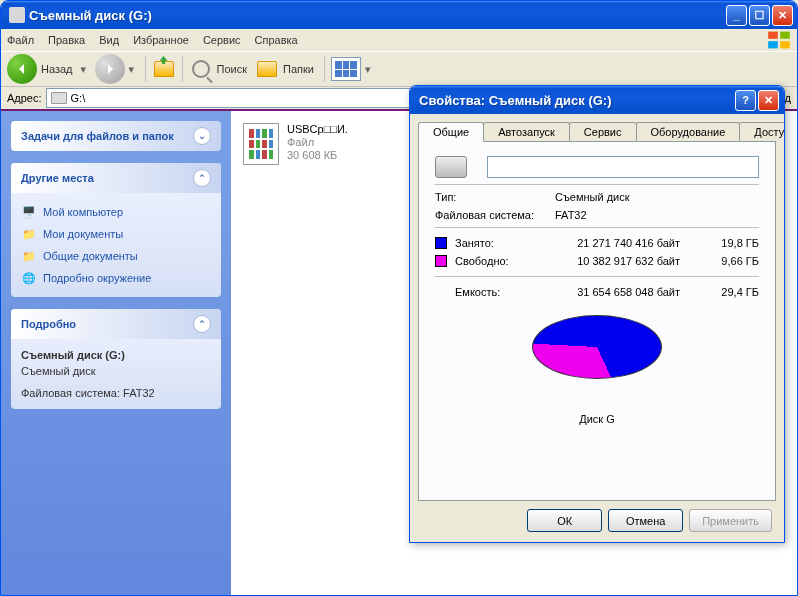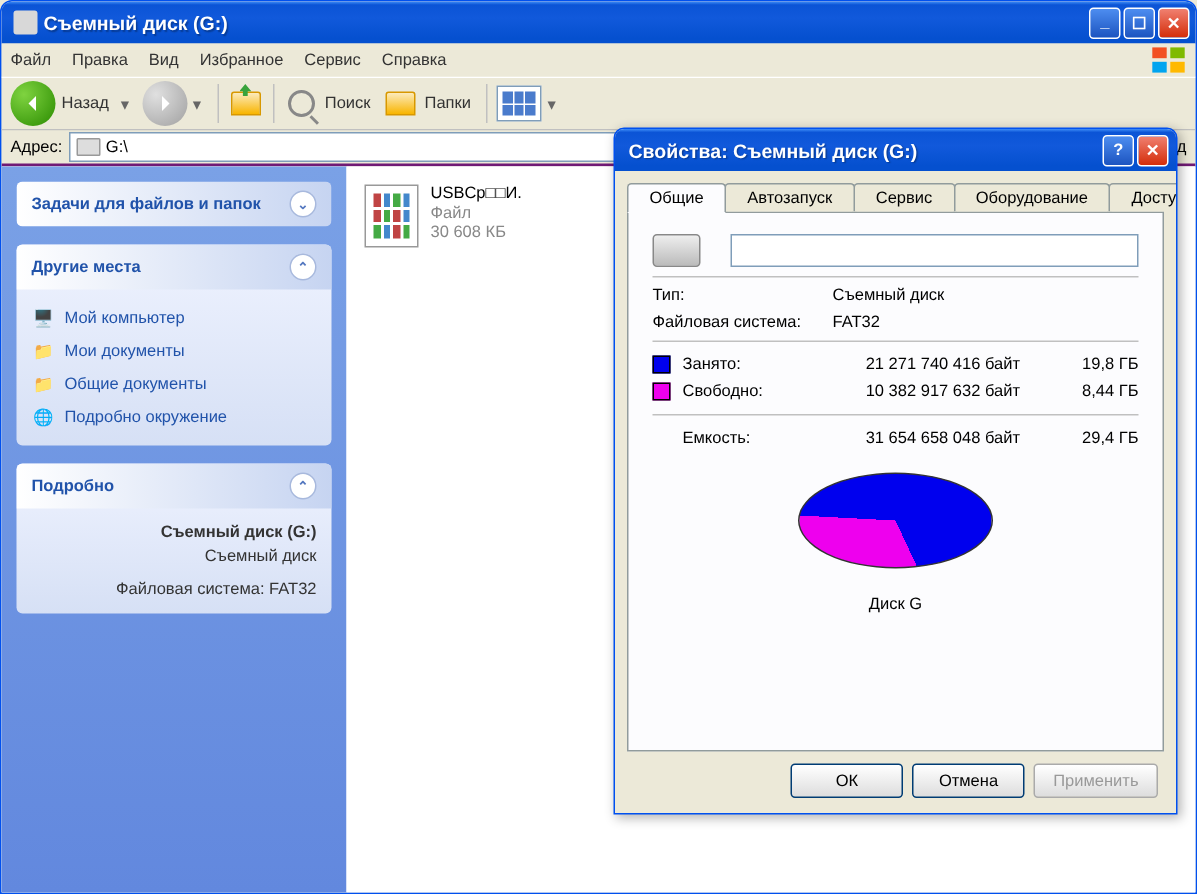--- a/index.html
+++ b/index.html
@@ -35,21 +35,21 @@
 .views-box { width: 30px; height: 24px; border: 1px solid #7f9db9; background: #fff; display: grid; grid-template: repeat(2,1fr)/repeat(3,1fr); gap: 1px; padding: 3px; }
 .views-box span { background: #4a7bcc; }
 
 .addressbar { height: 24px; background: #ece9d8; display: flex; align-items: center; padding: 0 6px; gap: 4px; border-bottom: 2px solid #701a75; }
 .addr-input { flex: 1; height: 20px; border: 1px solid #7f9db9; background: white; display: flex; align-items: center; padding: 0 4px; gap: 4px; }
 .drive-ico { width: 16px; height: 12px; background: #ddd; border: 1px solid #999; border-radius: 1px; }
 .addr-go { width: 20px; height: 18px; background: #39a33c; border-radius: 2px; }
 
 .content { display: flex; height: calc(100% - 110px); background: white; }
 .sidebar { width: 230px; background: linear-gradient(to bottom, #7aa1e6 0%, #6288de 100%); padding: 10px; display: flex; flex-direction: column; gap: 12px; }
-.panel { background: linear-gradient(to bottom, #eff3ff, #d6e0f5); border-radius: 4px; overflow: hidden; text-align: right; }
+.panel { background: linear-gradient(to bottom, #eff3ff, #d6e0f5); border-radius: 4px; overflow: hidden; }
 .panel-hdr { background: linear-gradient(to right, #fff, #c6d4f1); padding: 6px 10px; display: flex; align-items: center; justify-content: space-between; font-weight: bold; color: #2153aa; font-size: 12px; }
 .panel-hdr .chev { width: 18px; height: 18px; border-radius: 50%; border: 1px solid #a8b9dd; background: #fff; display: flex; align-items: center; justify-content: center; color: #5478c0; font-size: 9px; }
 .panel-body { padding: 8px 10px; }
 .panel-item { display: flex; align-items: center; gap: 6px; padding: 3px 0; color: #2153aa; }
 .panel-item .pi-ico { width: 16px; height: 16px; display:flex; align-items:center; justify-content:center; }
 .detail-line { color: #333; padding: 2px 0; }
 .detail-line.bold { font-weight: bold; }
 
 .filearea { flex: 1; padding: 12px; background: white; }
 .fileitem { display: flex; gap: 8px; width: 200px; }
@@ -81,21 +81,21 @@
 .sq.used { background: #0000ee; }
 .sq.free { background: #ee00ee; }
 .space-lbl { width: 85px; }
 .space-bytes { width: 140px; text-align: right; }
 .space-gb { flex: 1; text-align: right; }
 .pie-wrap { display: flex; flex-direction: column; align-items: center; margin-top: 14px; }
 .pie { width: 130px; height: 78px; position: relative; }
 .pie-top { position: absolute; top: 0; left: 0; width: 130px; height: 64px; border-radius: 50%; background: conic-gradient(from 155deg, #ee00ee 0deg 118deg, #0000ee 118deg 360deg); border: 1px solid #333; }
 .pie-side { position: absolute; bottom: 0; left: 0; width: 130px; height: 64px; border-radius: 50%; background: conic-gradient(from 155deg, #a800a8 0deg 118deg, #0000a0 118deg 360deg); z-index: -1; }
 .pie-back { position: absolute; top: 10px; left: 0; width: 130px; height: 66px; background: linear-gradient(to right, #a800a8 0%, #a800a8 20%, #0000a0 20%, #0000a0 100%); border-radius: 0 0 65px 65px / 0 0 32px 32px; z-index: -1; }
-.pie-label { margin-top: 4px; text-align: right; }
+.pie-label { margin-top: 20px; text-align: right; }
 .dlg-buttons { display: flex; justify-content: flex-end; gap: 6px; padding: 8px 4px 2px; }
 .btn { min-width: 75px; height: 23px; border: 1px solid #003c74; border-radius: 3px; background: linear-gradient(to bottom, #fff, #eee 50%, #ddd); padding: 0 12px; }
 .btn.disabled { color: #999; border-color: #aaa; }
 .help-btn { width: 21px; height: 21px; border-radius: 3px; border: 1px solid #fff; background: linear-gradient(to bottom, #4d8df0, #1c54c0); color: white; display: flex; align-items: center; justify-content: center; font-weight: bold; margin-right: 2px; }
 </style>
 </head>
 <body>
 
 <div class="window">
   <div class="titlebar">
@@ -280,21 +280,21 @@
       <div class="space-row">
         <div class="sq used"></div>
         <span class="space-lbl">Занято:</span>
         <span class="space-bytes">21 271 740 416 байт</span>
         <span class="space-gb">19,8 ГБ</span>
       </div>
       <div class="space-row">
         <div class="sq free"></div>
         <span class="space-lbl">Свободно:</span>
         <span class="space-bytes">10 382 917 632 байт</span>
-        <span class="space-gb">8,44 ГБ</span>
+        <span class="space-gb">9,66 ГБ</span>
       </div>
       <div class="prop-sep"></div>
       <div class="space-row">
         <div style="width:20px"></div>
         <span class="space-lbl">Емкость:</span>
         <span class="space-bytes">31 654 658 048 байт</span>
         <span class="space-gb">29,4 ГБ</span>
       </div>
       <div class="pie-wrap">
         <div class="pie">

